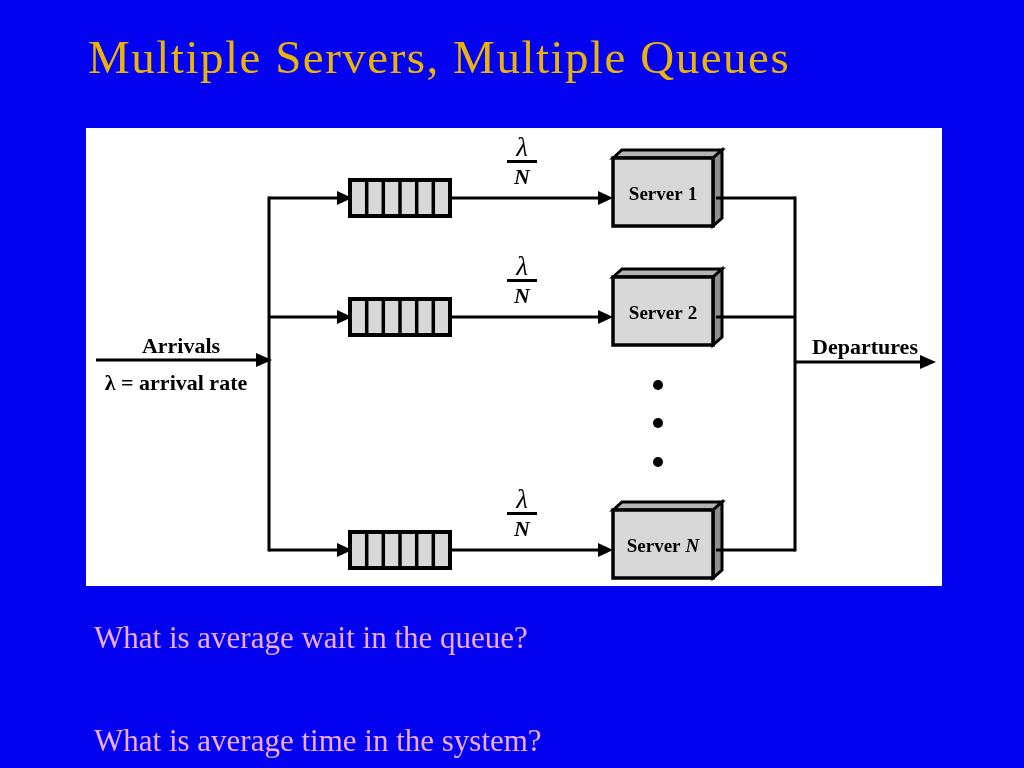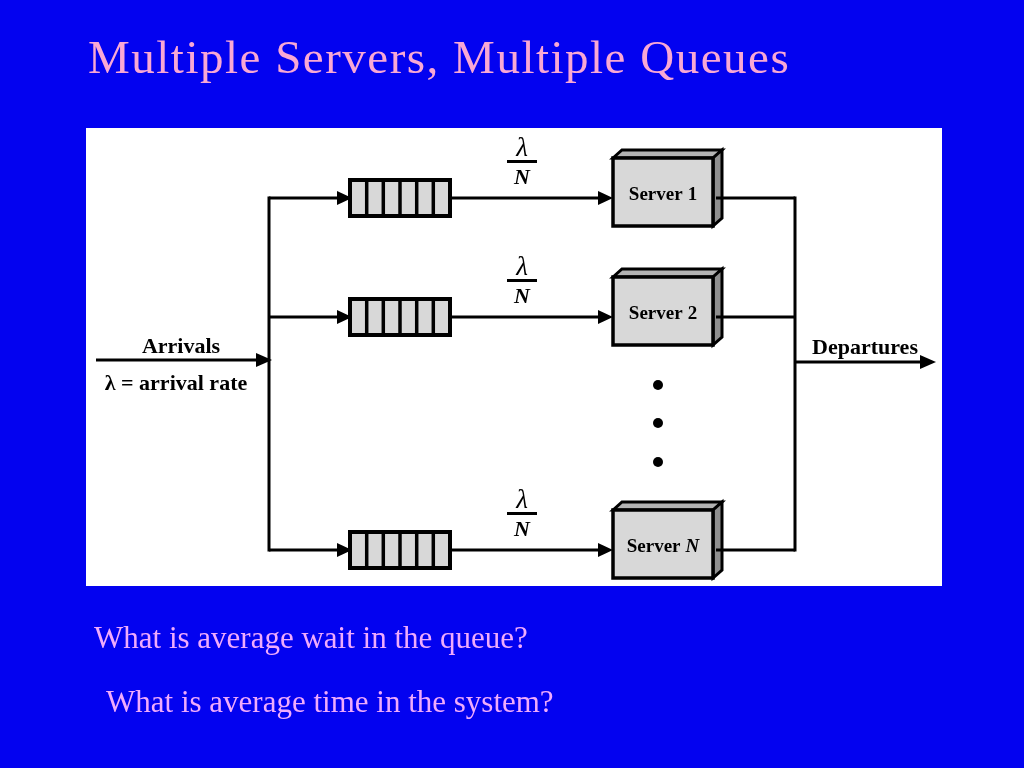--- a/index.html
+++ b/index.html
@@ -6,21 +6,21 @@
   body{
     position:relative;
     width:1024px;height:768px;
     background:#0302F0;
     font-family:"Liberation Serif",serif;
     overflow:hidden;
   }
   .slide-title{
     position:absolute;left:88px;top:30px;margin:0;
     font-size:47px;font-weight:normal;letter-spacing:1.5px;
-    color:#f9a8d4;white-space:nowrap;
+    color:#eab308;white-space:nowrap;
   }
   .diagram-panel{
     position:absolute;left:86px;top:128px;
     width:856px;height:458px;background:#FFFFFF;
   }
   .diagram-panel svg{position:absolute;left:0;top:0;}
   .flow-line{stroke:#000;stroke-width:3;fill:none;}
   .queue-rect{fill:#D8D8D8;stroke:#000;stroke-width:4;}
   .queue-div{stroke:#000;stroke-width:3.5;}
   .srv-front{fill:#D8D8D8;stroke:#000;stroke-width:3.5;}
@@ -31,21 +31,21 @@
   .server-lbl{font-family:"Liberation Serif",serif;font-weight:bold;font-size:19px;fill:#000;}
   .frac-num{font-family:"Liberation Serif",serif;font-style:italic;font-size:27px;fill:#000;}
   .frac-den{font-family:"Liberation Serif",serif;font-style:italic;font-weight:bold;font-size:22px;fill:#000;}
   .frac-bar{fill:#000;}
   .dot{fill:#000;}
   .question{
     position:absolute;left:94px;margin:0;
     font-size:31px;color:#f0abfc;white-space:nowrap;
   }
   .q1{top:620px;}
-  .q2{top:684px;margin-left:12px;}
+  .q2{top:723px;}
 </style>
 </head>
 <body>
 
 <h1 class="slide-title">Multiple Servers, Multiple Queues</h1>
 
 <div class="diagram-panel">
   <svg width="856" height="458" viewBox="0 0 856 458">
 
     <text x="95" y="225" text-anchor="middle" class="lbl">Arrivals</text>

